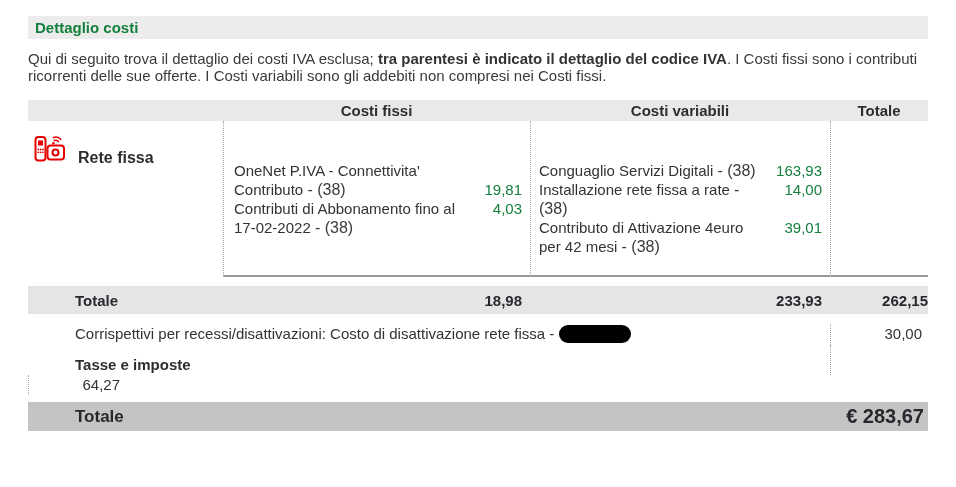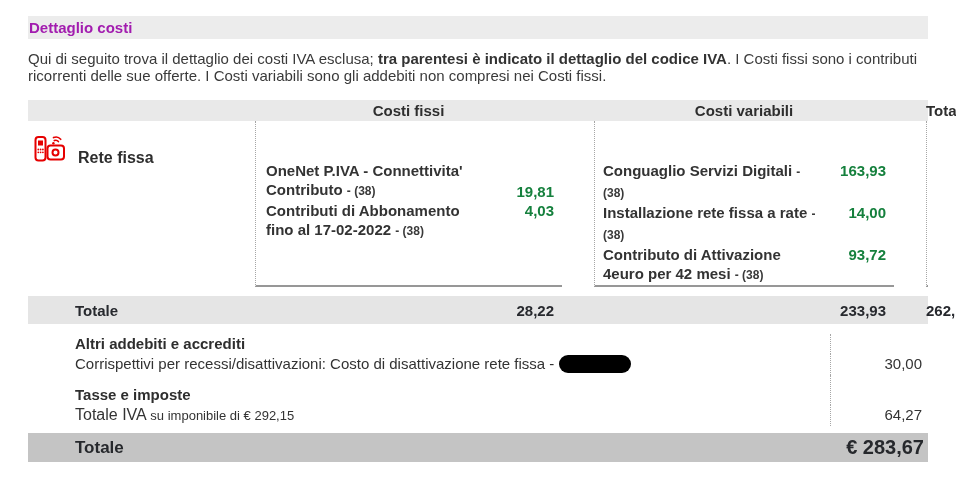--- a/index.html
+++ b/index.html
@@ -7,51 +7,51 @@
   body {
     width:956px; height:487px; overflow:hidden;
     font-family:"Liberation Sans","DejaVu Sans",sans-serif;
     color:#333; font-size:15px;
   }
   .page { width:956px; height:487px; padding:16px 28px 0 28px; }
 
   
   .title-bar {
     background:#ececec; height:23px; line-height:23px;
-    padding-left:1px; font-weight:bold; font-size:15px; color:#a21caf;
+    padding-left:7px; font-weight:bold; font-size:15px; color:#15803d;
   }
 
   
   .intro { margin-top:11px; line-height:17px; font-size:15px; color:#3a3a3a; width:902px; }
   .intro b { color:#333; }
 
   
-  .cols { display:flex; width:900px;gap:32px; }
+  .cols { display:flex; width:900px; }
   .c1 { width:195px; flex:none; }
   .c2 { width:307px; flex:none; }
   .c3 { width:300px; flex:none; }
   .c4 { flex:1; }
 
   
   .thead { margin-top:16px; background:#e9e9e9; height:21px; align-items:center; }
   .thead .th { font-weight:bold; font-size:15px; text-align:center; color:#2e2e2e; }
 
   
   .tbody { min-height:156px; align-items:stretch; }
   .tbody .cell { border-left:1px dotted #a6a6a6; border-bottom:2px solid #979797; padding-top:40px; }
   .tbody .c2.cell { padding-left:10px; padding-right:8px; }
   .tbody .c3.cell { padding-left:8px;  padding-right:8px; }
   .group-cell { display:flex; align-items:center; gap:11px; padding:7px 0 0 5px; }
   .group-label { font-weight:bold; font-size:16px; color:#2e2e2e;margin-top:21px; }
 
-  .item { display:flex; align-items:flex-start; line-height:19px;font-weight:bold; }
+  .item { display:flex; align-items:flex-start; line-height:19px; }
   .item.valign-bottom { align-items:flex-end; }
   .item .ilabel { width:222px; flex:none; font-size:15px; }
   .c3 .item .ilabel { width:218px; }
-  .item .code { font-size:12px; color:#3a3a3a; }
+  .item .code { font-size:16px; color:#3a3a3a; }
   .item .ival { flex:1; text-align:right; font-size:15px; color:#15803d; }
 
   
   .trow-total { margin-top:9px; background:#e5e5e5; height:28px; align-items:center;
                 font-weight:bold; color:#27292e; font-size:15px; }
   .trow-total .c1 { padding-left:47px; }
   .trow-total .num { text-align:right; }
   .trow-total .c2 { padding-right:8px; }
   .trow-total .c3 { padding-right:8px; }
   .trow-total .c4 { padding-right:0; }
@@ -137,49 +137,47 @@
       <div class="item">
         <div class="ilabel"><span>Conguaglio Servizi Digitali</span> <span class="code">- (38)</span></div>
         <div class="ival">163,93</div>
       </div>
       <div class="item">
         <div class="ilabel"><span>Installazione rete fissa a rate</span> <span class="code">- (38)</span></div>
         <div class="ival">14,00</div>
       </div>
       <div class="item">
         <div class="ilabel"><span>Contributo di Attivazione 4euro per 42 mesi</span> <span class="code">- (38)</span></div>
-        <div class="ival">93,72</div>
+        <div class="ival">39,01</div>
       </div>
     </div>
 
     <div class="c4 cell"></div>
   </div>
 
   <div class="cols trow-total">
     <div class="c1">Totale</div>
-    <div class="c2 num">28,22</div>
+    <div class="c2 num">18,98</div>
     <div class="c3 num">233,93</div>
     <div class="c4 num">262,15</div>
   </div>
 
   <div class="extras">
     <div class="xrow">
-      <div class="xcontent"><span class="sect-title">Altri addebiti e accrediti</span></div>
       <div class="xamount"></div>
     </div>
     <div class="xrow">
       <div class="xcontent"><span>Corrispettivi per recessi/disattivazioni: Costo di disattivazione rete fissa - </span><span class="redacted"></span></div>
       <div class="xamount">30,00</div>
     </div>
     <div class="xrow pt10">
       <div class="xcontent"><span class="sect-title">Tasse e imposte</span></div>
       <div class="xamount"></div>
     </div>
     <div class="xrow">
-      <div class="xcontent"><span class="iva-main">Totale IVA</span><span class="iva-sub"> su imponibile di € 292,15</span></div>
       <div class="xamount">64,27</div>
     </div>
   </div>
 
   <div class="grand">
     <span class="glabel">Totale</span>
     <span class="gval">€ 283,67</span>
   </div>
 
 </div>

